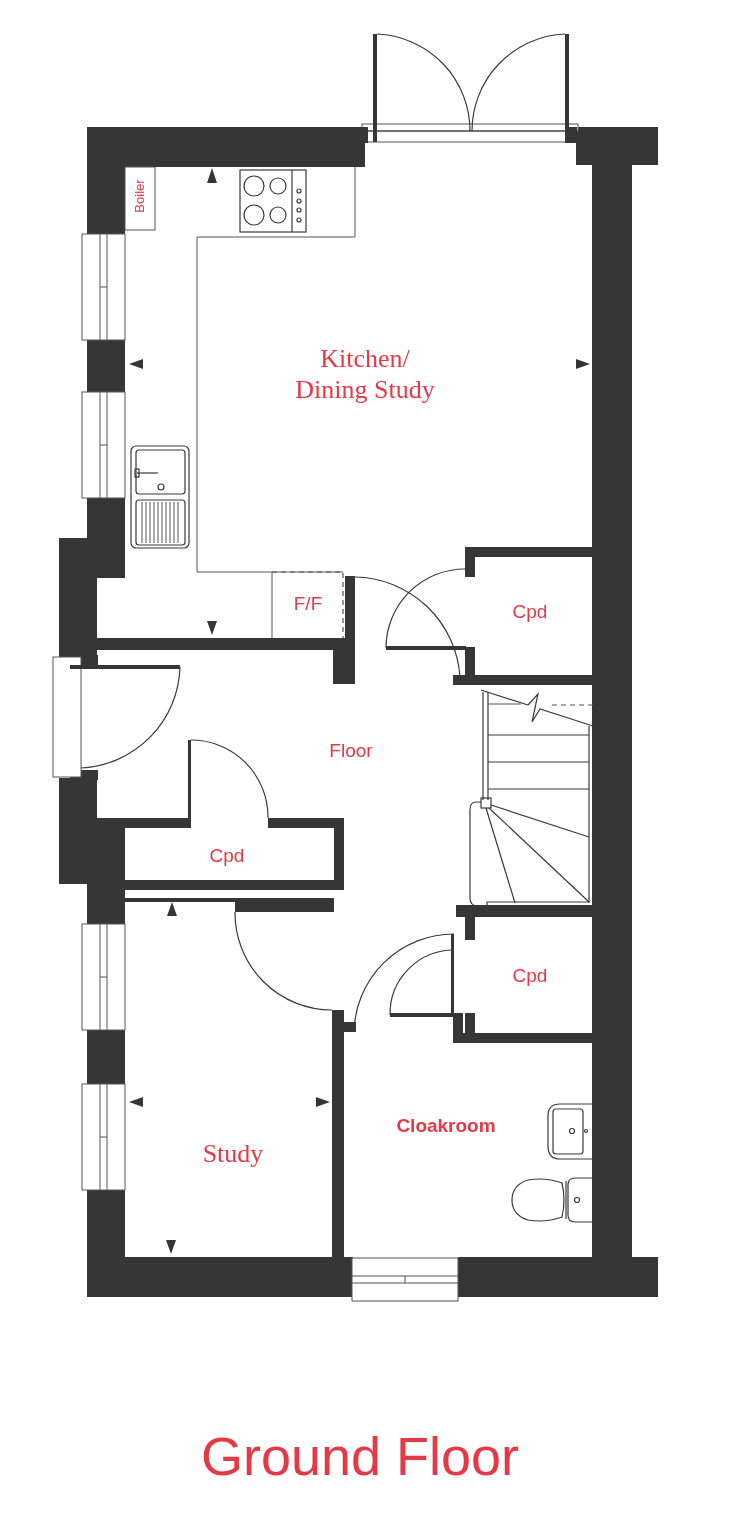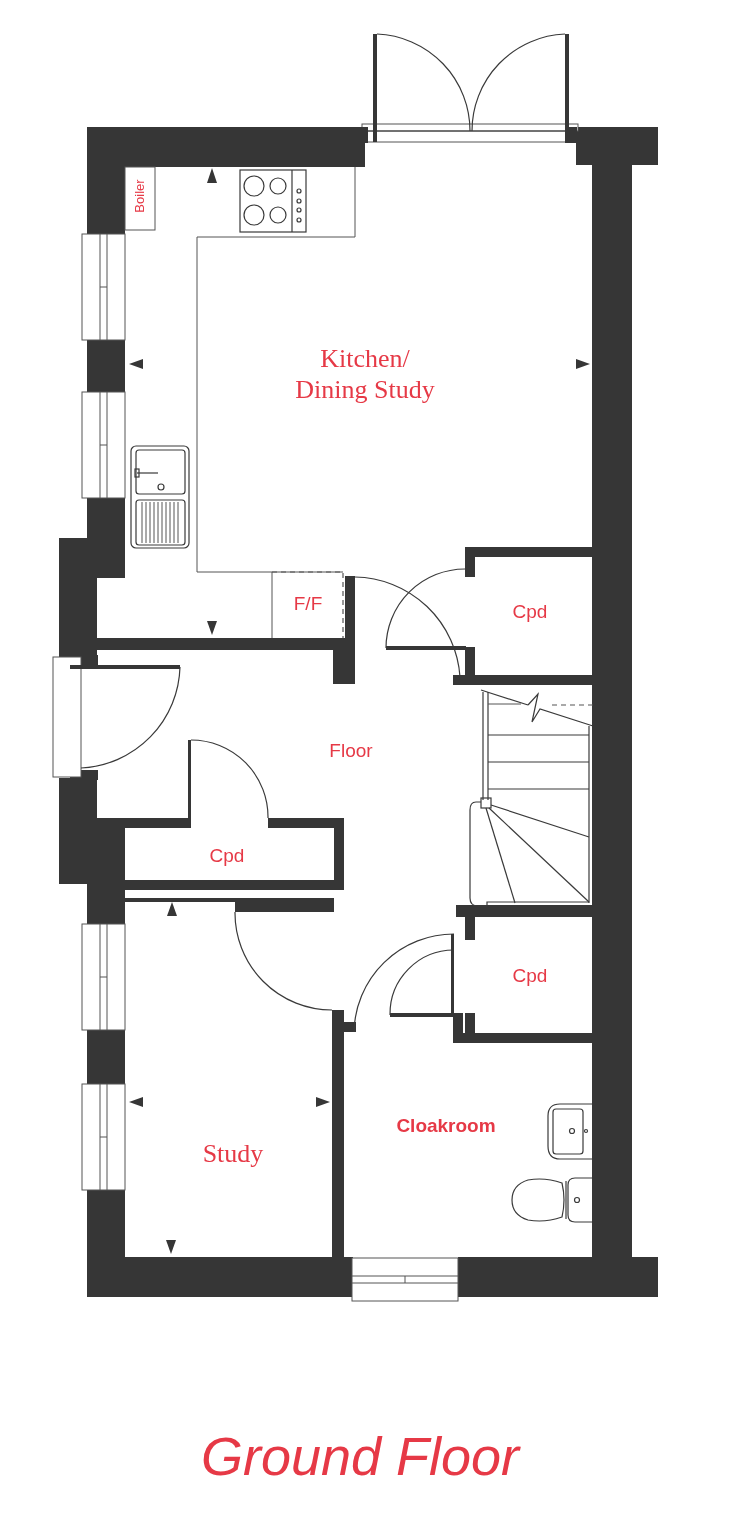--- a/index.html
+++ b/index.html
@@ -9,21 +9,21 @@
     .line { fill: none; stroke: #3a3a3a; stroke-width: 1.2; }
     .thin { fill: none; stroke: #555555; stroke-width: 1; }
     .win { fill: #ffffff; stroke: #555555; stroke-width: 1; }
     .dash { fill: none; stroke: #555; stroke-width: 1.2; stroke-dasharray: 5 4; }
     .arrow { fill: #363636; }
     .label { position: absolute; color: #e63946; white-space: nowrap; transform: translate(-50%, -50%); text-align: center; line-height: 1.2; }
     .room-lg { font-size: 26px; font-family: Liberation Serif, serif; }
     .room-md { font-size: 19px; }
     .room-sm { font-size: 19px; }
     .boiler { font-size: 13px; transform: translate(-50%, -50%) rotate(-90deg); }
-    .title { font-size: 54px; font-style: italic; }
+    .title { font-size: 54px; }
   </style>
 </head>
 <body>
 
 <svg id="plan" viewBox="0 0 729 1517" xmlns="http://www.w3.org/2000/svg">
 
   <g>
 
     <rect class="wall" x="87" y="127" width="278" height="40"></rect>
 

